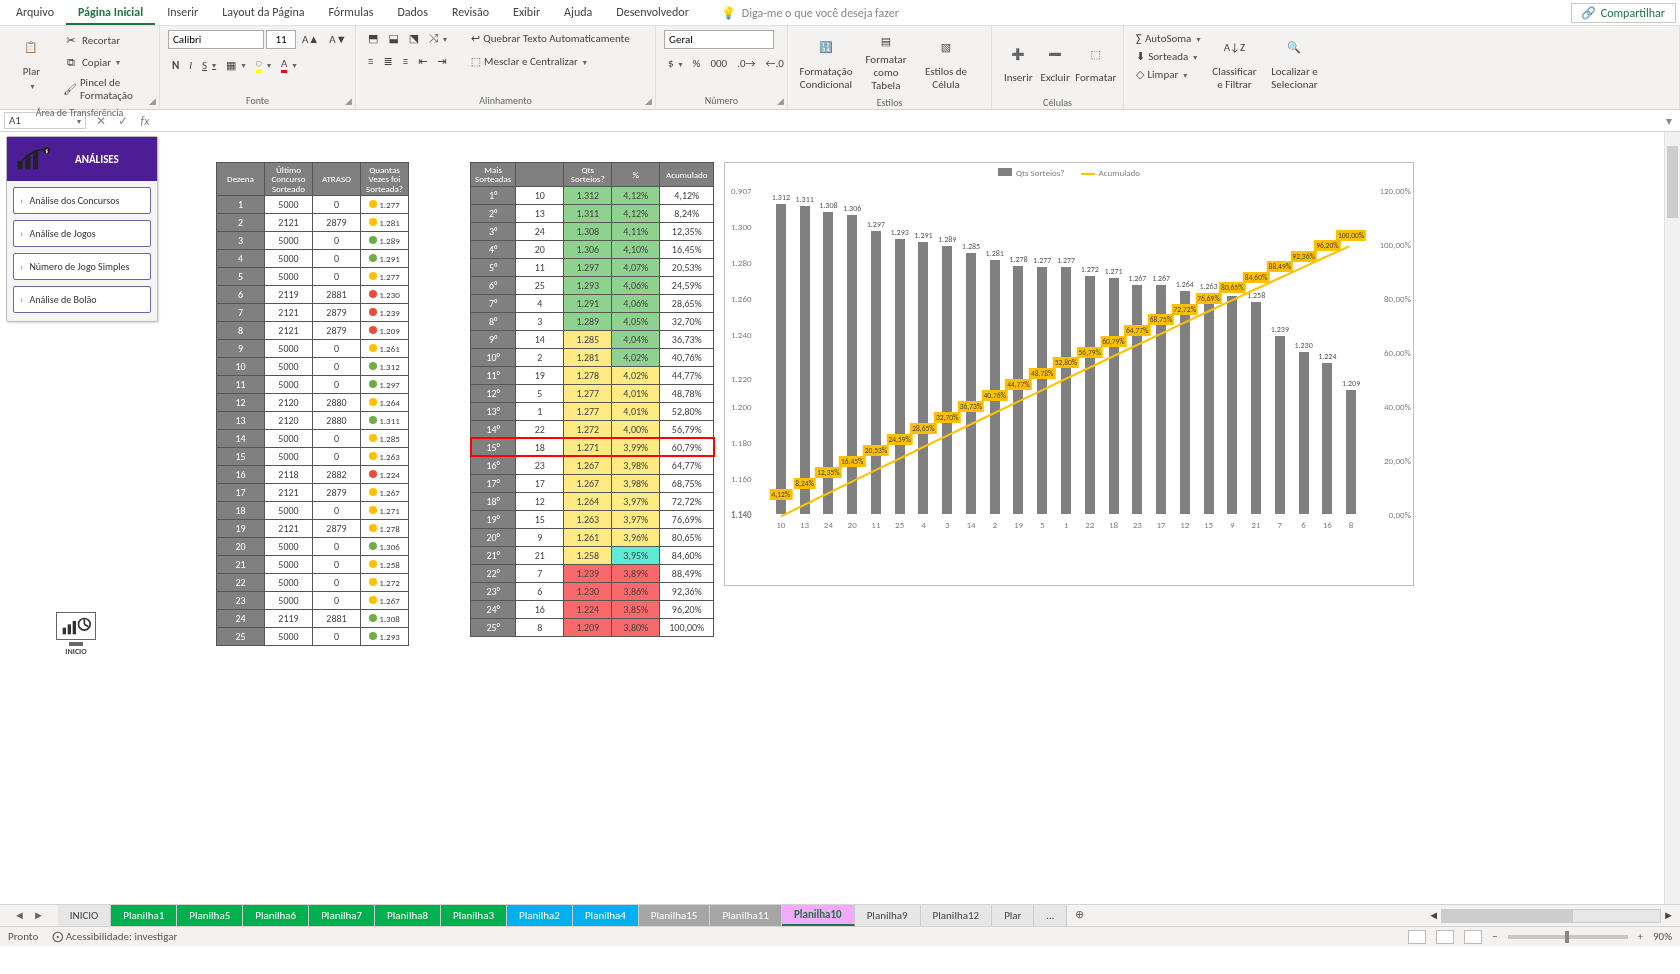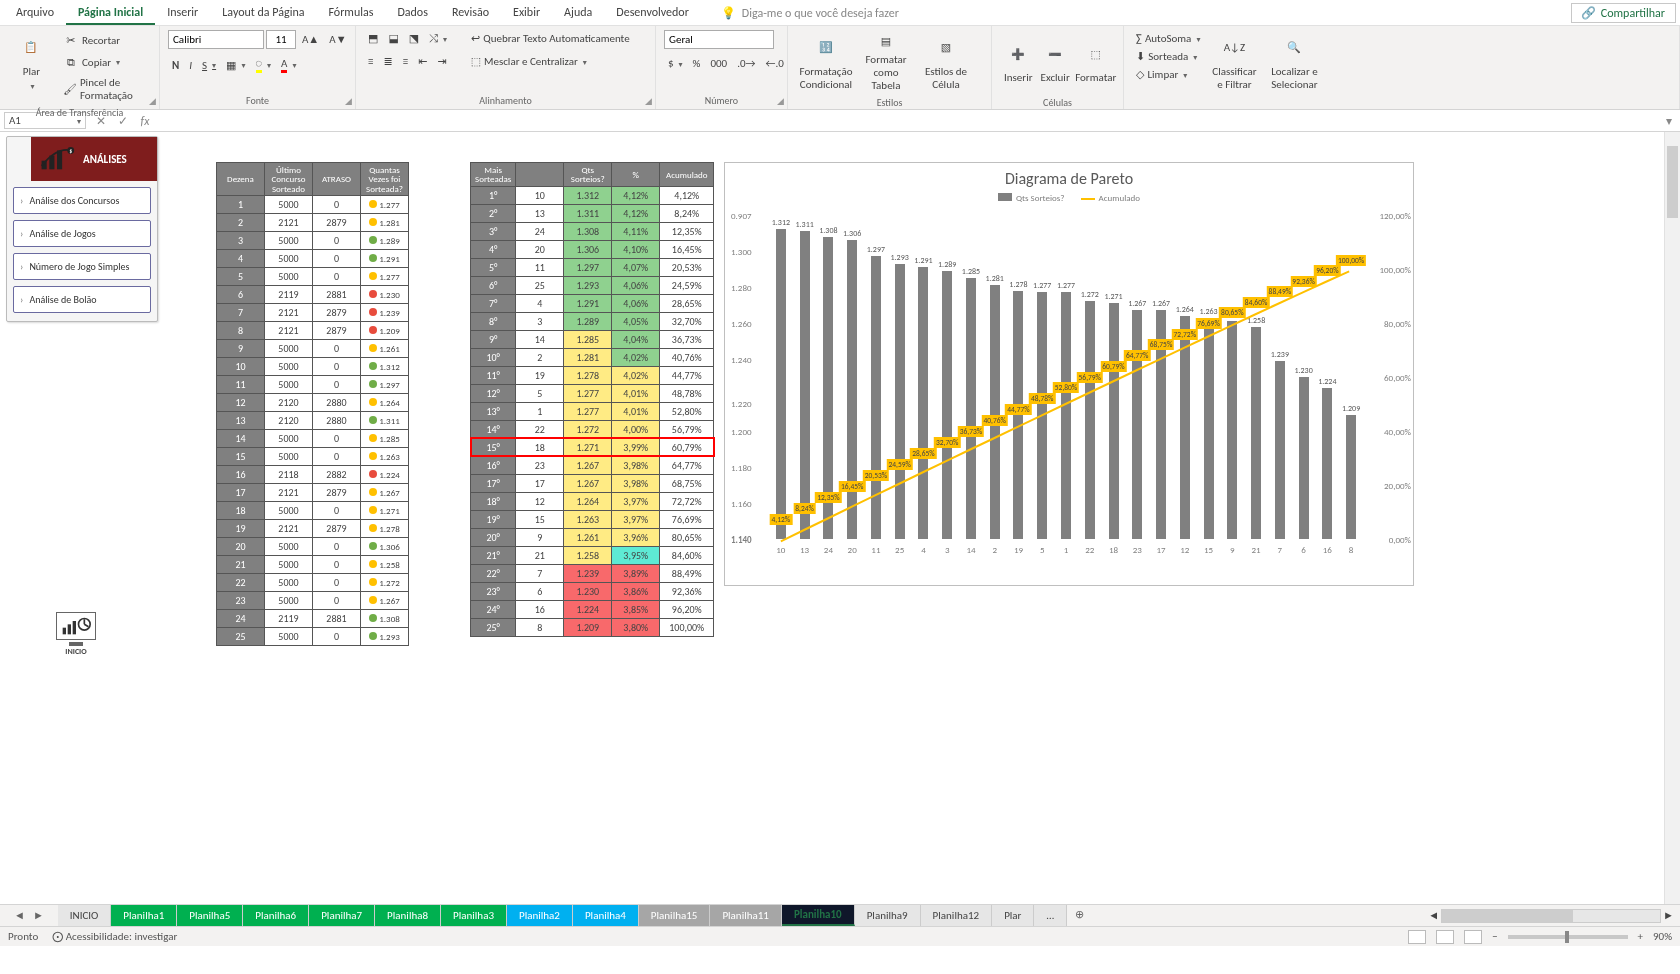--- a/index.html
+++ b/index.html
@@ -31,21 +31,21 @@
 .fx-bar { display:flex; align-items:center; height:22px; border-bottom:1px solid #d4d4d4; background:#fff; }
 .name-box { width:82px; border:1px solid #ccc; margin:1px 4px; padding:1px 4px; font-size:11px; display:flex; justify-content:space-between; align-items:center;}
 .fx-btn { width:22px; text-align:center; color:#888; cursor:pointer; }
 .fx-input { flex:1; border:none; padding:2px 4px; font-size:11px; }
 
 
 .sheet-area { position:relative; height: 794px; background:#fff; overflow:hidden; }
 
 
 .side-panel { position:absolute; left:6px; top:4px; width:152px; background:#f5f5f5; border:1px solid #bbb; border-radius:2px; box-shadow:1px 1px 2px rgba(0,0,0,.15); padding-bottom:8px;}
-.side-title { background:#7f1d1d; color:#fff; font-size:11px; font-weight:bold; padding:10px 8px; display:flex; align-items:center; gap:8px;margin-left:24px; }
+.side-title { background:#4c1d95; color:#fff; font-size:11px; font-weight:bold; padding:10px 8px; display:flex; align-items:center; gap:24px; }
 .side-title .ico { width:36px; height:24px; }
 .side-btn { margin:6px 6px 0; border:1px solid #6a6aa0; border-radius:2px; background:#fff; padding:6px 6px; font-size:10px; cursor:pointer; display:flex; gap:6px; align-items:center; color:#333;}
 .side-btn .chev { color:#888; font-size:10px; }
 
 
 .tbl { position:absolute; border-collapse:collapse; font-size:10px; }
 .tbl th, .tbl td { border:1px solid #555; padding:2px 4px; text-align:center; height:15px; }
 .tbl th { background:#808080; color:#fff; font-weight:normal; font-size:9px; line-height:1.05; }
 .tbl .rowhead { background:#808080; color:#fff; width:26px; }
 .tbl td { background:#fff; }
@@ -70,21 +70,21 @@
 
 .inicio-box { position:absolute; left:56px; top:480px; text-align:center; }
 .inicio-box .img { width:40px; height:28px; border:1px solid #666; background:#fff; display:flex; align-items:center; justify-content:center; margin:0 auto 2px; }
 .inicio-box .stand { width:14px; height:4px; background:#666; margin:0 auto; }
 .inicio-box .lbl { font-size:8px; font-weight:bold; }
 
 
 .tab-bar { position:absolute; bottom:0; left:0; right:0; height:22px; border-top:1px solid #d4d4d4; background:#f3f2f1; display:flex; align-items:stretch; font-size:11px; }
 .tab-nav { display:flex; align-items:center; gap:8px; padding:0 14px; color:#666; }
 .tab { padding:3px 12px; border-right:1px solid #ccc; background:#e6e6e6; cursor:pointer; display:flex; align-items:center; }
-.tab.on { background:#0f172a; border-bottom:2px solid #217346; color:#217346; font-weight:600;}
+.tab.on { background:#f0abfc; border-bottom:2px solid #217346; color:#217346; font-weight:600;}
 .tab.green { background:#00b050; color:#fff; }
 .tab.blue  { background:#00b0f0; color:#fff; }
 .tab.grey  { background:#a6a6a6; color:#fff; }
 .new-tab { padding:3px 8px; color:#666; cursor:pointer; }
 .tab-scroll { margin-left:auto; display:flex; align-items:center; gap:2px; padding:0 6px; }
 .hscroll { width:220px; height:14px; background:#e7e7e7; border:1px solid #ccc; position:relative; }
 .hscroll .thumb { position:absolute; left:0; top:0; bottom:0; width:60%; background:#cdcdcd; }
 
 
 .status-bar { height:20px; border-top:1px solid #d4d4d4; background:#f3f2f1; display:flex; align-items:center; font-size:11px; padding:0 8px; gap:14px; color:#555;}
@@ -685,21 +685,20 @@
           <td class="rowhead">25°</td>
           <td>8</td>
           <td style="background:#f8696b">1.209</td>
           <td style="background:#f8696b">3,80%</td>
           <td>100,00%</td>
         </tr>
       </tbody>
     </table>
 
   <div class="chart-box">
-    <div class="chart-title">Diagrama de Pareto</div>
     <div class="chart-legend">
       <span><span style="display:inline-block;width:14px;height:8px;background:#808080;margin-right:4px;"></span><span>Qts Sorteios?</span></span>
       <span><span style="display:inline-block;width:14px;height:2px;background:#ffc000;margin-right:4px;vertical-align:middle;"></span><span>Acumulado</span></span>
     </div>
     <div class="chart-plot" id="chart-plot">
         <span class="ytick" style="top: 324px; font-weight: bold;">1.140</span>
         <span class="ytick" style="top: 288px;">1.160</span>
         <span class="ytick" style="top: 252px;">1.180</span>
         <span class="ytick" style="top: 216px;">1.200</span>
         <span class="ytick" style="top: 188px;">1.220</span>

